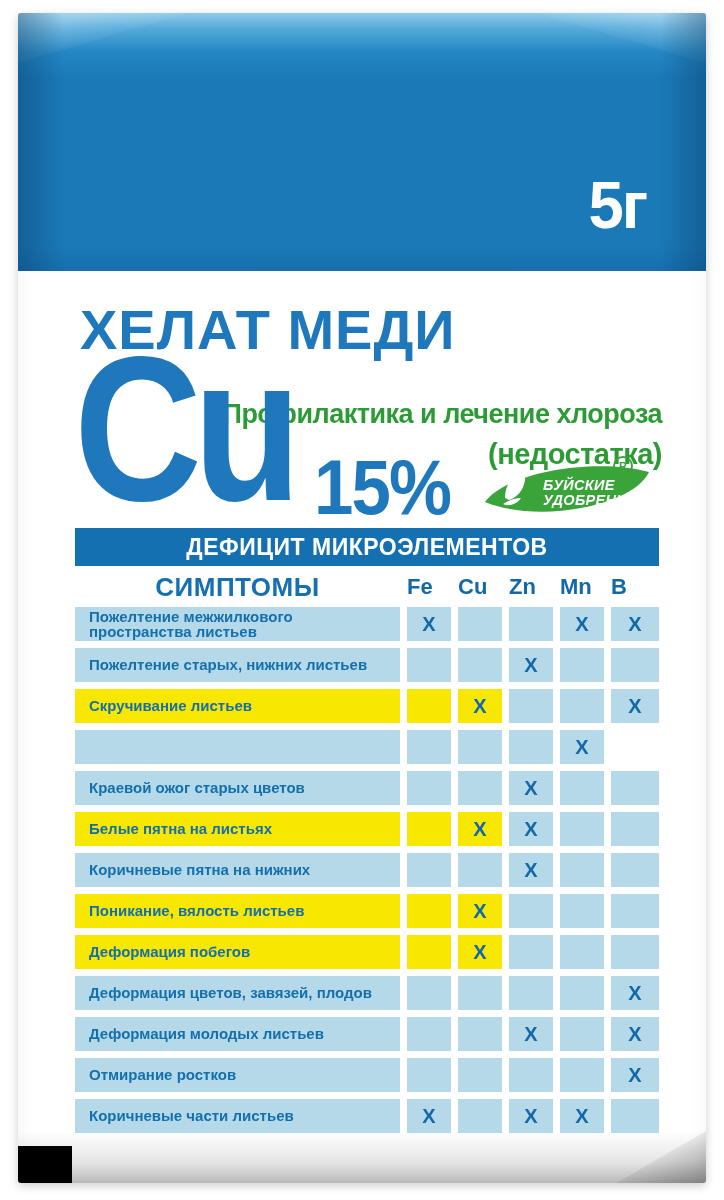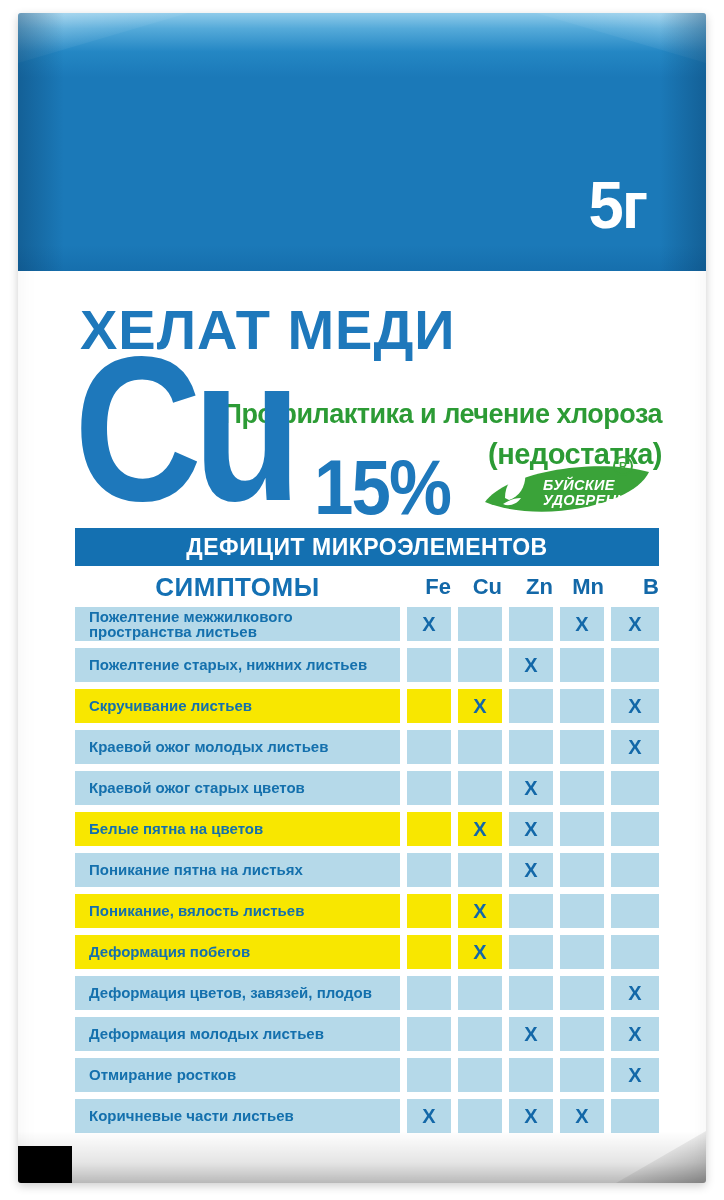--- a/index.html
+++ b/index.html
@@ -61,21 +61,21 @@
     color:#ffffff; font-size:23px; letter-spacing:.5px;
     display:flex; align-items:center; justify-content:center;
   }
   
   .table-head {
     position:absolute; left:57px; top:556px; width:584px; height:36px;
     display:grid; grid-template-columns:325px 44px 44px 44px 44px 48px; column-gap:7px;
     align-items:center;
   }
   .sym-head { text-align:center; font-size:26px; color:#1470b3; letter-spacing:.5px; }
-  .el-head  { text-align:right; font-size:22px; color:#1368a8; }
+  .el-head  { text-align:left; font-size:22px; color:#1368a8; }
   .table-body {
     position:absolute; left:57px; top:594px; width:512px;
     display:flex; flex-direction:column; gap:7px;
   }
   .trow { display:grid; grid-template-columns:325px 44px 44px 44px 44px 48px; column-gap:7px; height:34px; }
   .cell { background:#b5d9e9; display:flex; align-items:center; justify-content:center;
     color:#1368a8; font-size:20px; }
   .cell.sym { justify-content:flex-start; text-align:left; padding-left:14px; padding-right:6px;
     font-size:15px; line-height:15.5px; color:#1470ad; }
   .trow.hl .cell.hl-cell { background:#f8e700; }
@@ -155,45 +155,44 @@
       </div>
       <div class="trow hl">
         <div class="cell sym hl-cell">Скручивание листьев</div>
         <div class="cell hl-cell"></div>
         <div class="cell hl-cell">X</div>
         <div class="cell"></div>
         <div class="cell"></div>
         <div class="cell">X</div>
       </div>
       <div class="trow">
-        <div class="cell sym hl-cell">Краевой ожог молодых листьев</div>
         <div class="cell hl-cell"></div>
         <div class="cell hl-cell"></div>
         <div class="cell"></div>
         <div class="cell"></div>
         <div class="cell">X</div>
       </div>
       <div class="trow">
         <div class="cell sym hl-cell">Краевой ожог старых цветов</div>
         <div class="cell hl-cell"></div>
         <div class="cell hl-cell"></div>
         <div class="cell">X</div>
         <div class="cell"></div>
         <div class="cell"></div>
       </div>
       <div class="trow hl">
-        <div class="cell sym hl-cell">Белые пятна на цветов</div>
-        <div class="cell hl-cell"></div>
-        <div class="cell hl-cell">X</div>
-        <div class="cell">X</div>
-        <div class="cell"></div>
-        <div class="cell"></div>
-      </div>
-      <div class="trow">
-        <div class="cell sym hl-cell">Поникание пятна на листьях</div>
+        <div class="cell sym hl-cell">Белые пятна на листьях</div>
+        <div class="cell hl-cell"></div>
+        <div class="cell hl-cell">X</div>
+        <div class="cell">X</div>
+        <div class="cell"></div>
+        <div class="cell"></div>
+      </div>
+      <div class="trow">
+        <div class="cell sym hl-cell">Коричневые пятна на нижних</div>
         <div class="cell hl-cell"></div>
         <div class="cell hl-cell"></div>
         <div class="cell">X</div>
         <div class="cell"></div>
         <div class="cell"></div>
       </div>
       <div class="trow hl">
         <div class="cell sym hl-cell">Поникание, вялость листьев</div>
         <div class="cell hl-cell"></div>
         <div class="cell hl-cell">X</div>

